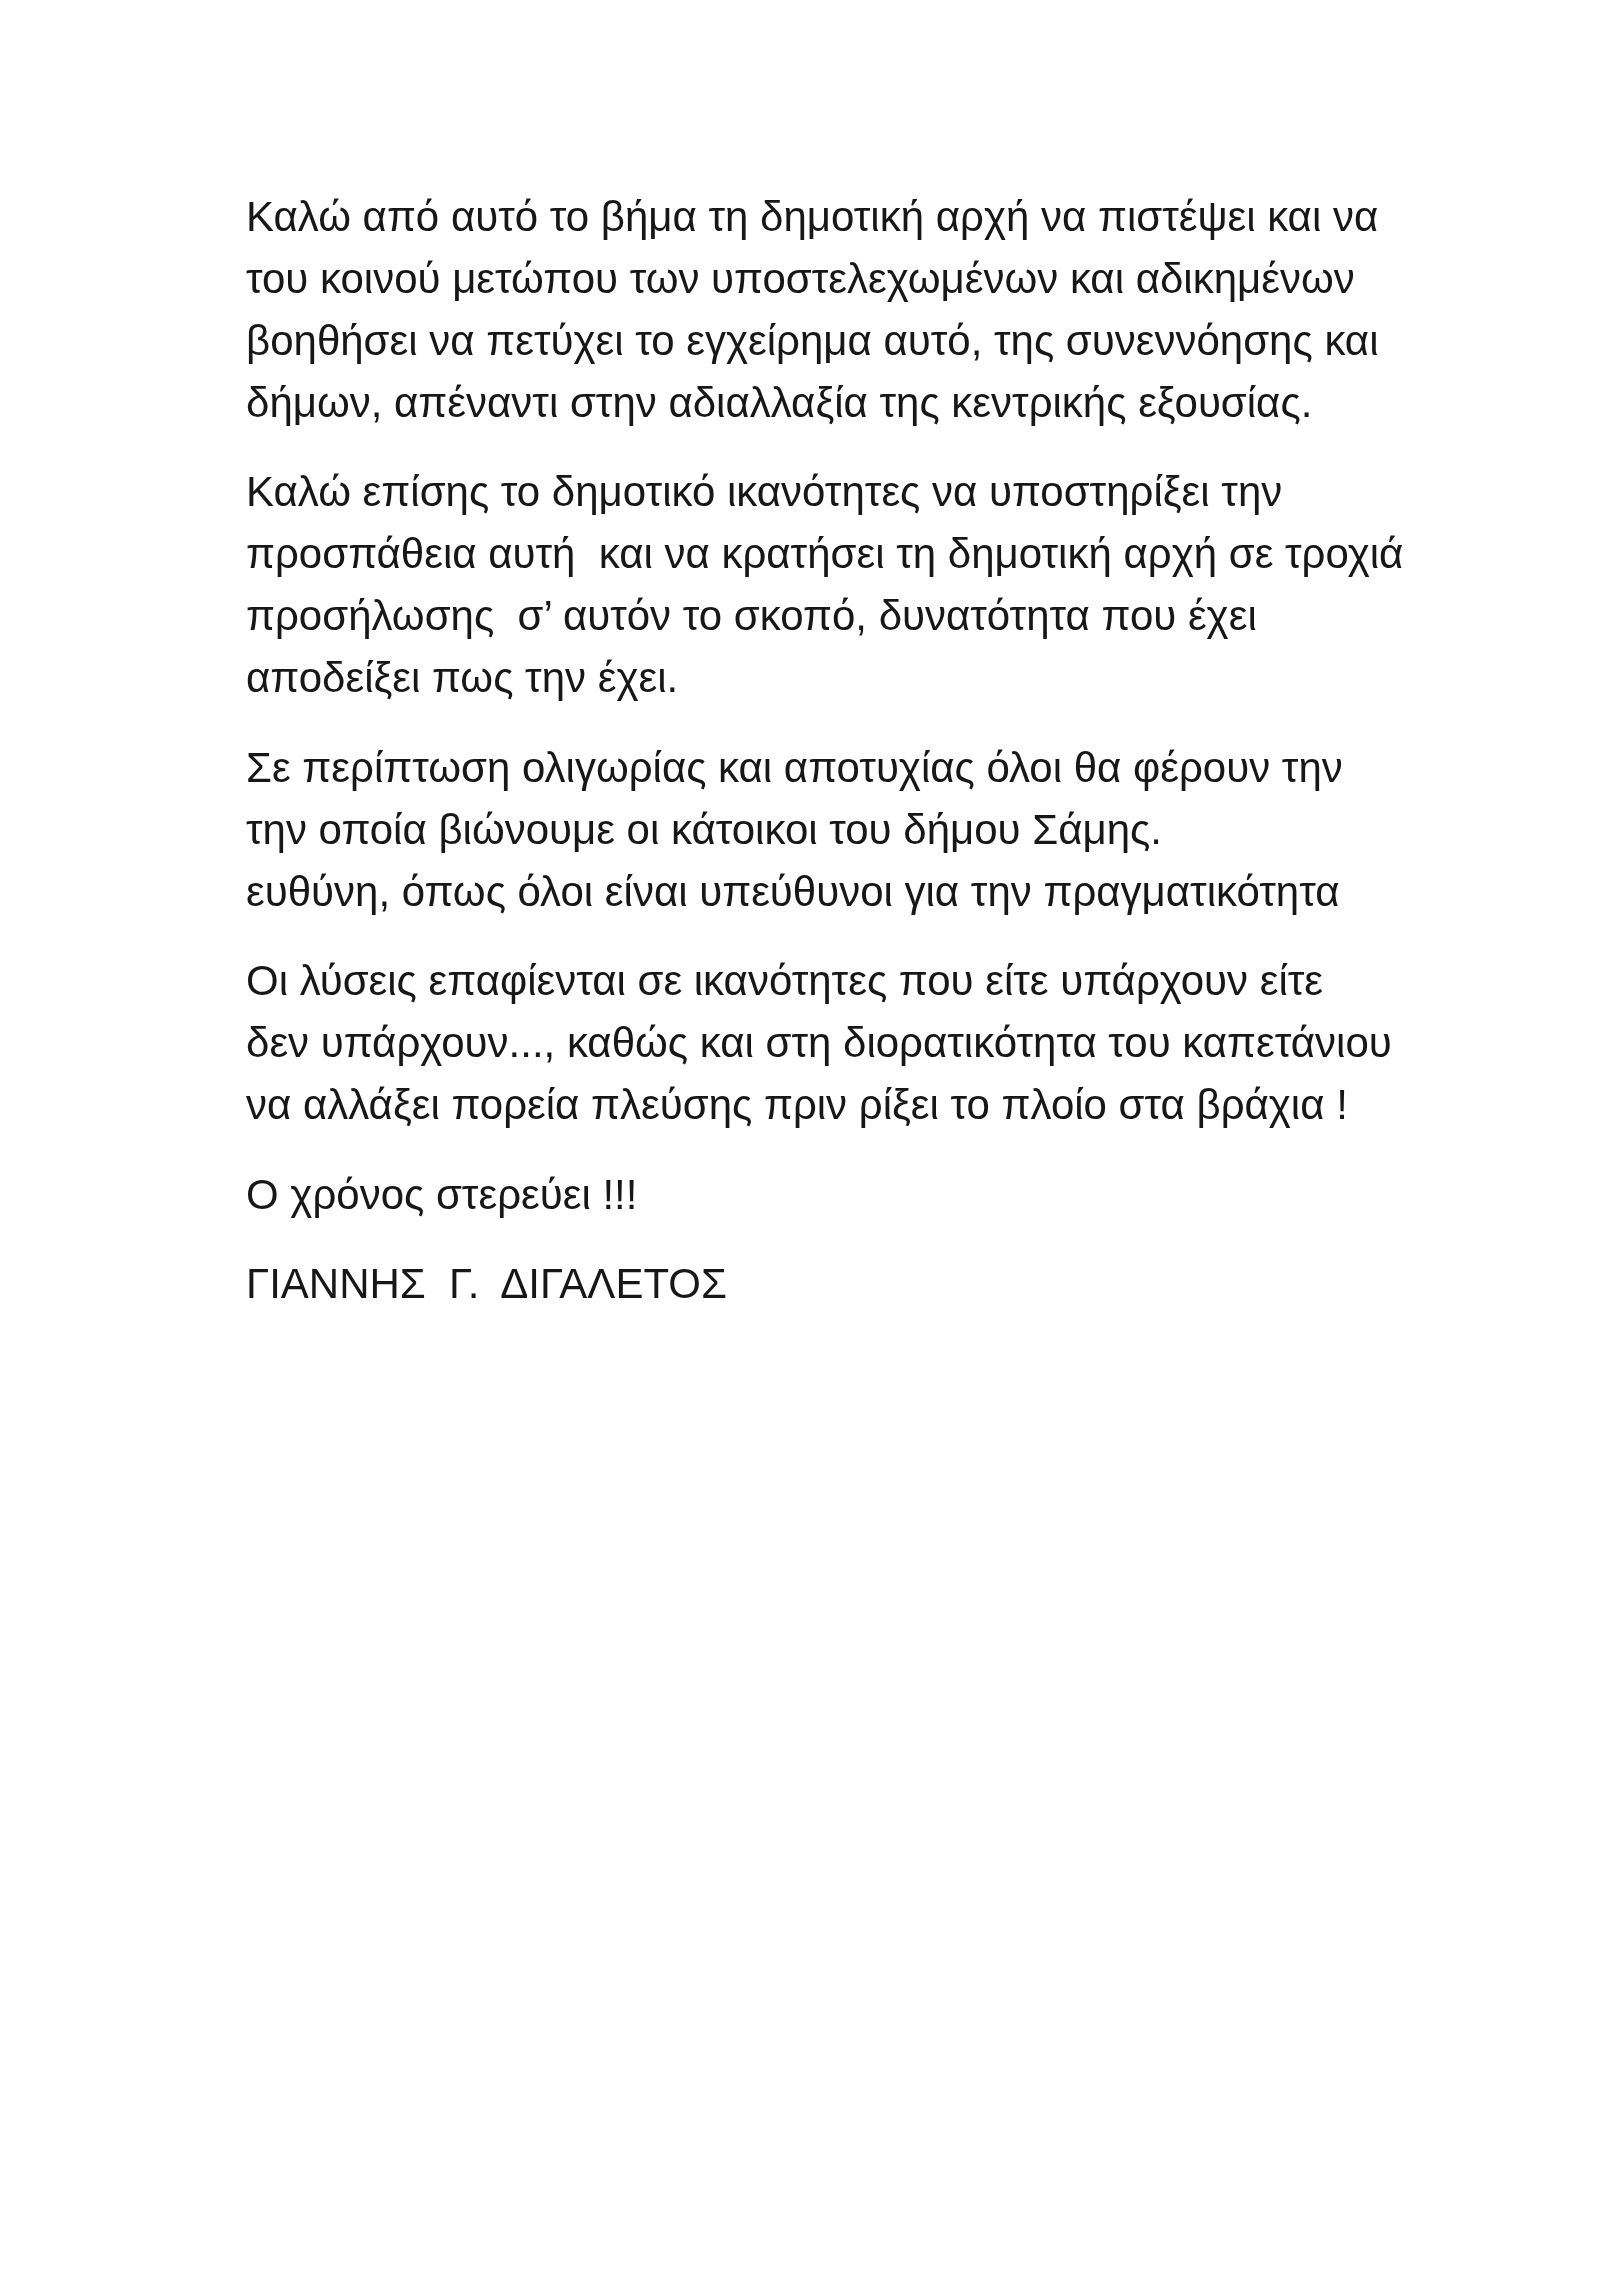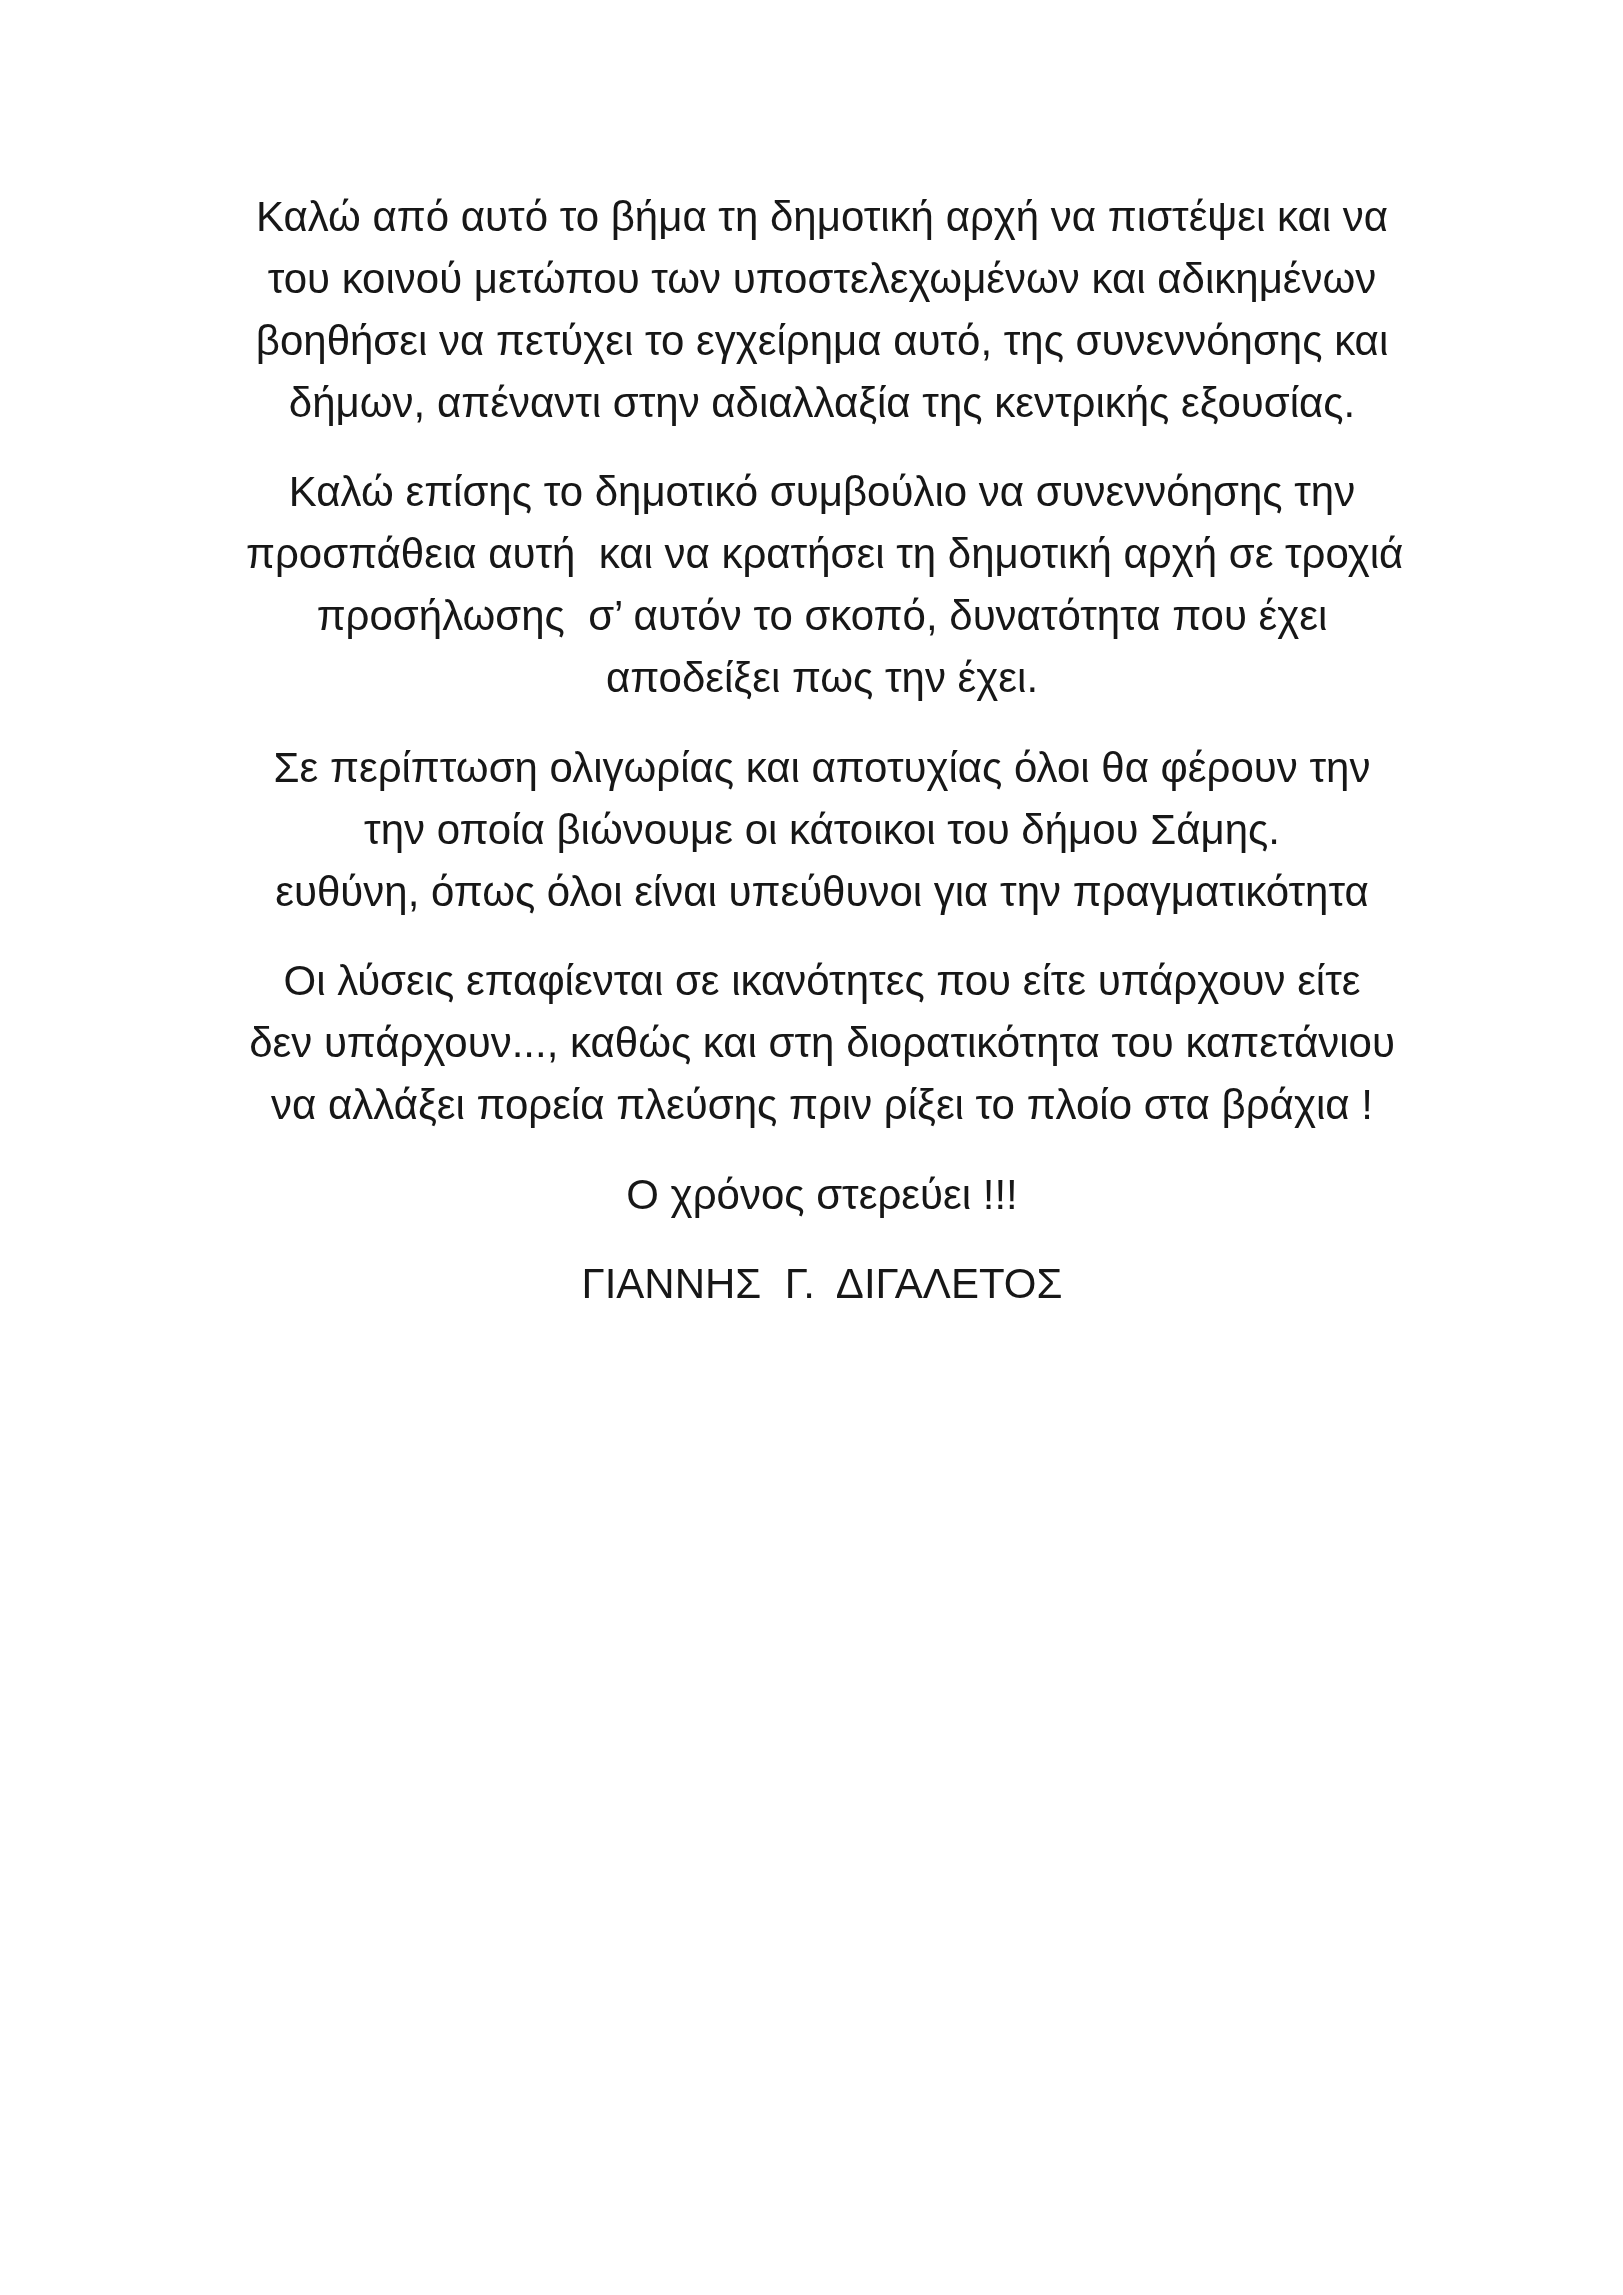--- a/index.html
+++ b/index.html
@@ -10,21 +10,20 @@
   .page {
     position: relative;
     width: 1623px;
     height: 2176px;
     background: #ffffff;
     box-sizing: border-box;
     padding: 186px 225px 0 246px;
     font-family: "Liberation Sans", "DejaVu Sans", sans-serif;
     color: #171717;
     overflow: hidden;
-    text-align: center;
   }
   .para {
     margin: 0 0 27.4px 0;
     padding: 0;
   }
   .line {
     display: block;
     white-space: pre;       
     font-size: 42px;
     line-height: 62px;
@@ -37,21 +36,21 @@
 <div class="page">
 
   <p class="para">
     <span class="line">Καλώ από αυτό το βήμα τη δημοτική αρχή να πιστέψει και να</span>
     <span class="line">του κοινού μετώπου των υποστελεχωμένων και αδικημένων</span>
     <span class="line">βοηθήσει να πετύχει το εγχείρημα αυτό, της συνεννόησης και</span>
     <span class="line">δήμων, απέναντι στην αδιαλλαξία της κεντρικής εξουσίας.</span>
   </p>
 
   <p class="para">
-    <span class="line">Καλώ επίσης το δημοτικό συμβούλιο να συνεννόησης την</span>
+    <span class="line">Καλώ επίσης το δημοτικό ικανότητες να υποστηρίξει την</span>
     <span class="line">προσπάθεια αυτή  και να κρατήσει τη δημοτική αρχή σε τροχιά</span>
     <span class="line">προσήλωσης  σ’ αυτόν το σκοπό, δυνατότητα που έχει</span>
     <span class="line">αποδείξει πως την έχει.</span>
   </p>
 
   <p class="para">
     <span class="line">Σε περίπτωση ολιγωρίας και αποτυχίας όλοι θα φέρουν την</span>
     <span class="line">την οποία βιώνουμε οι κάτοικοι του δήμου Σάμης.</span>
     <span class="line">ευθύνη, όπως όλοι είναι υπεύθυνοι για την πραγματικότητα</span>
   </p>

